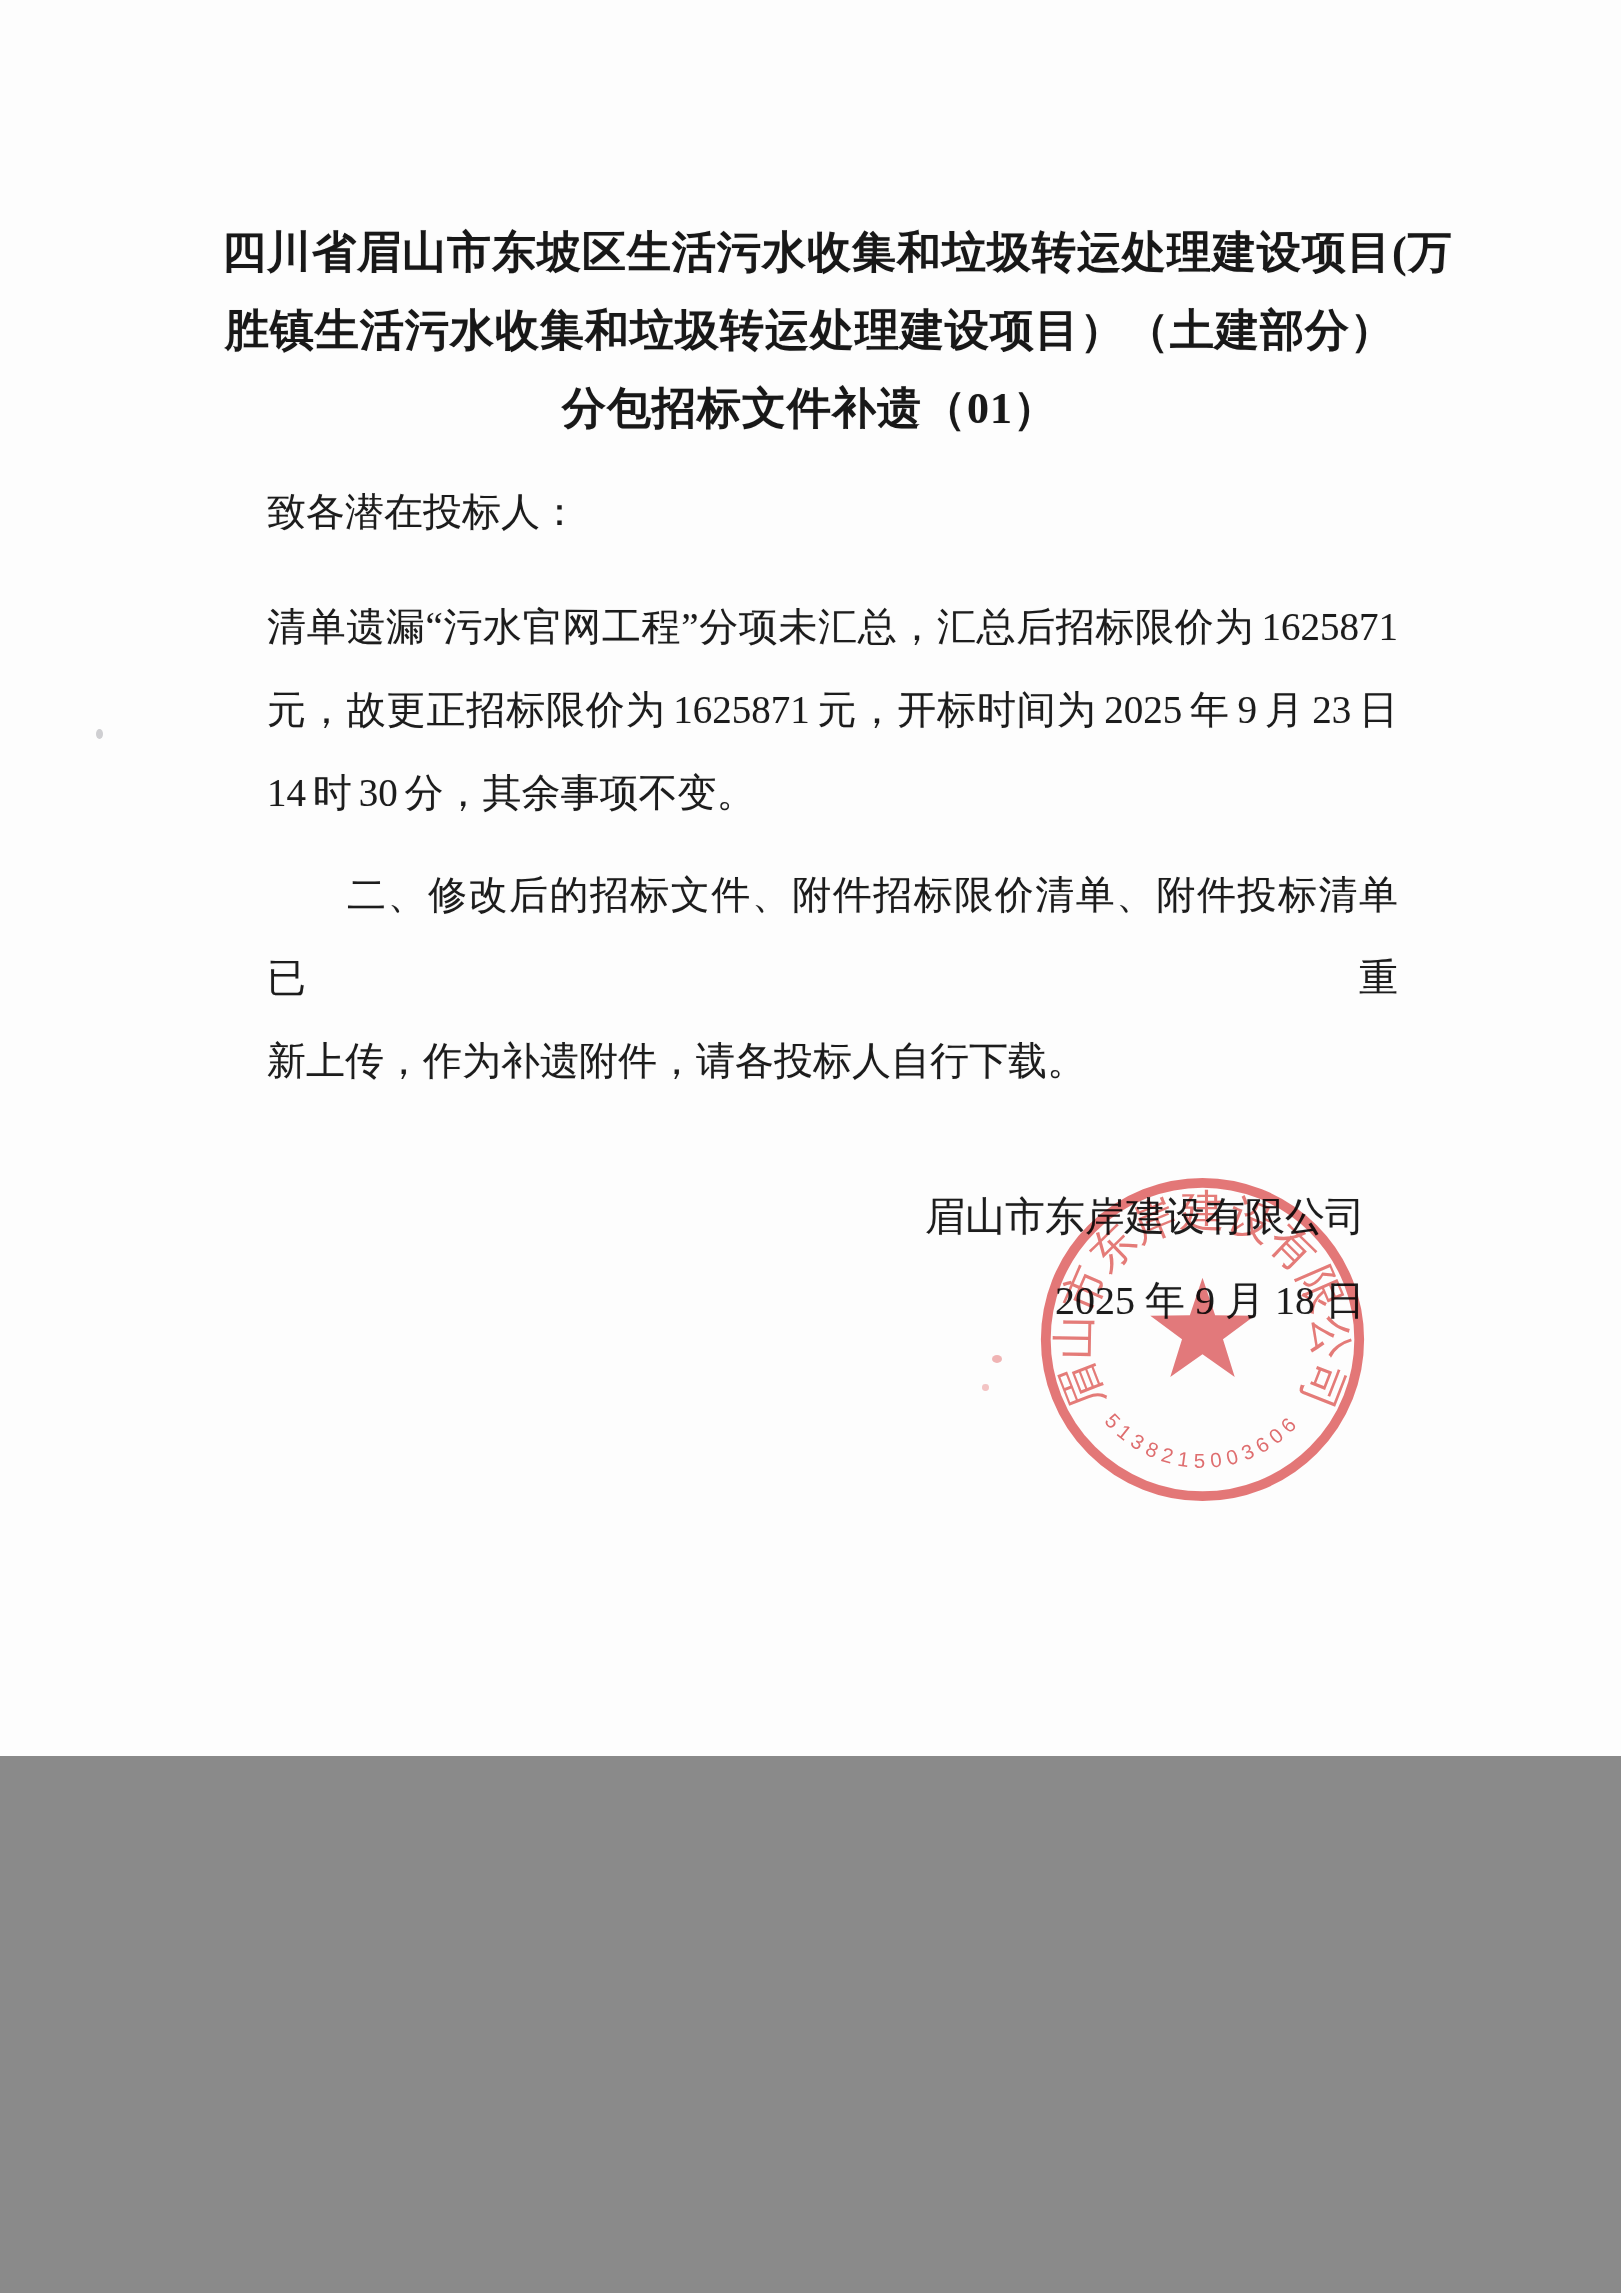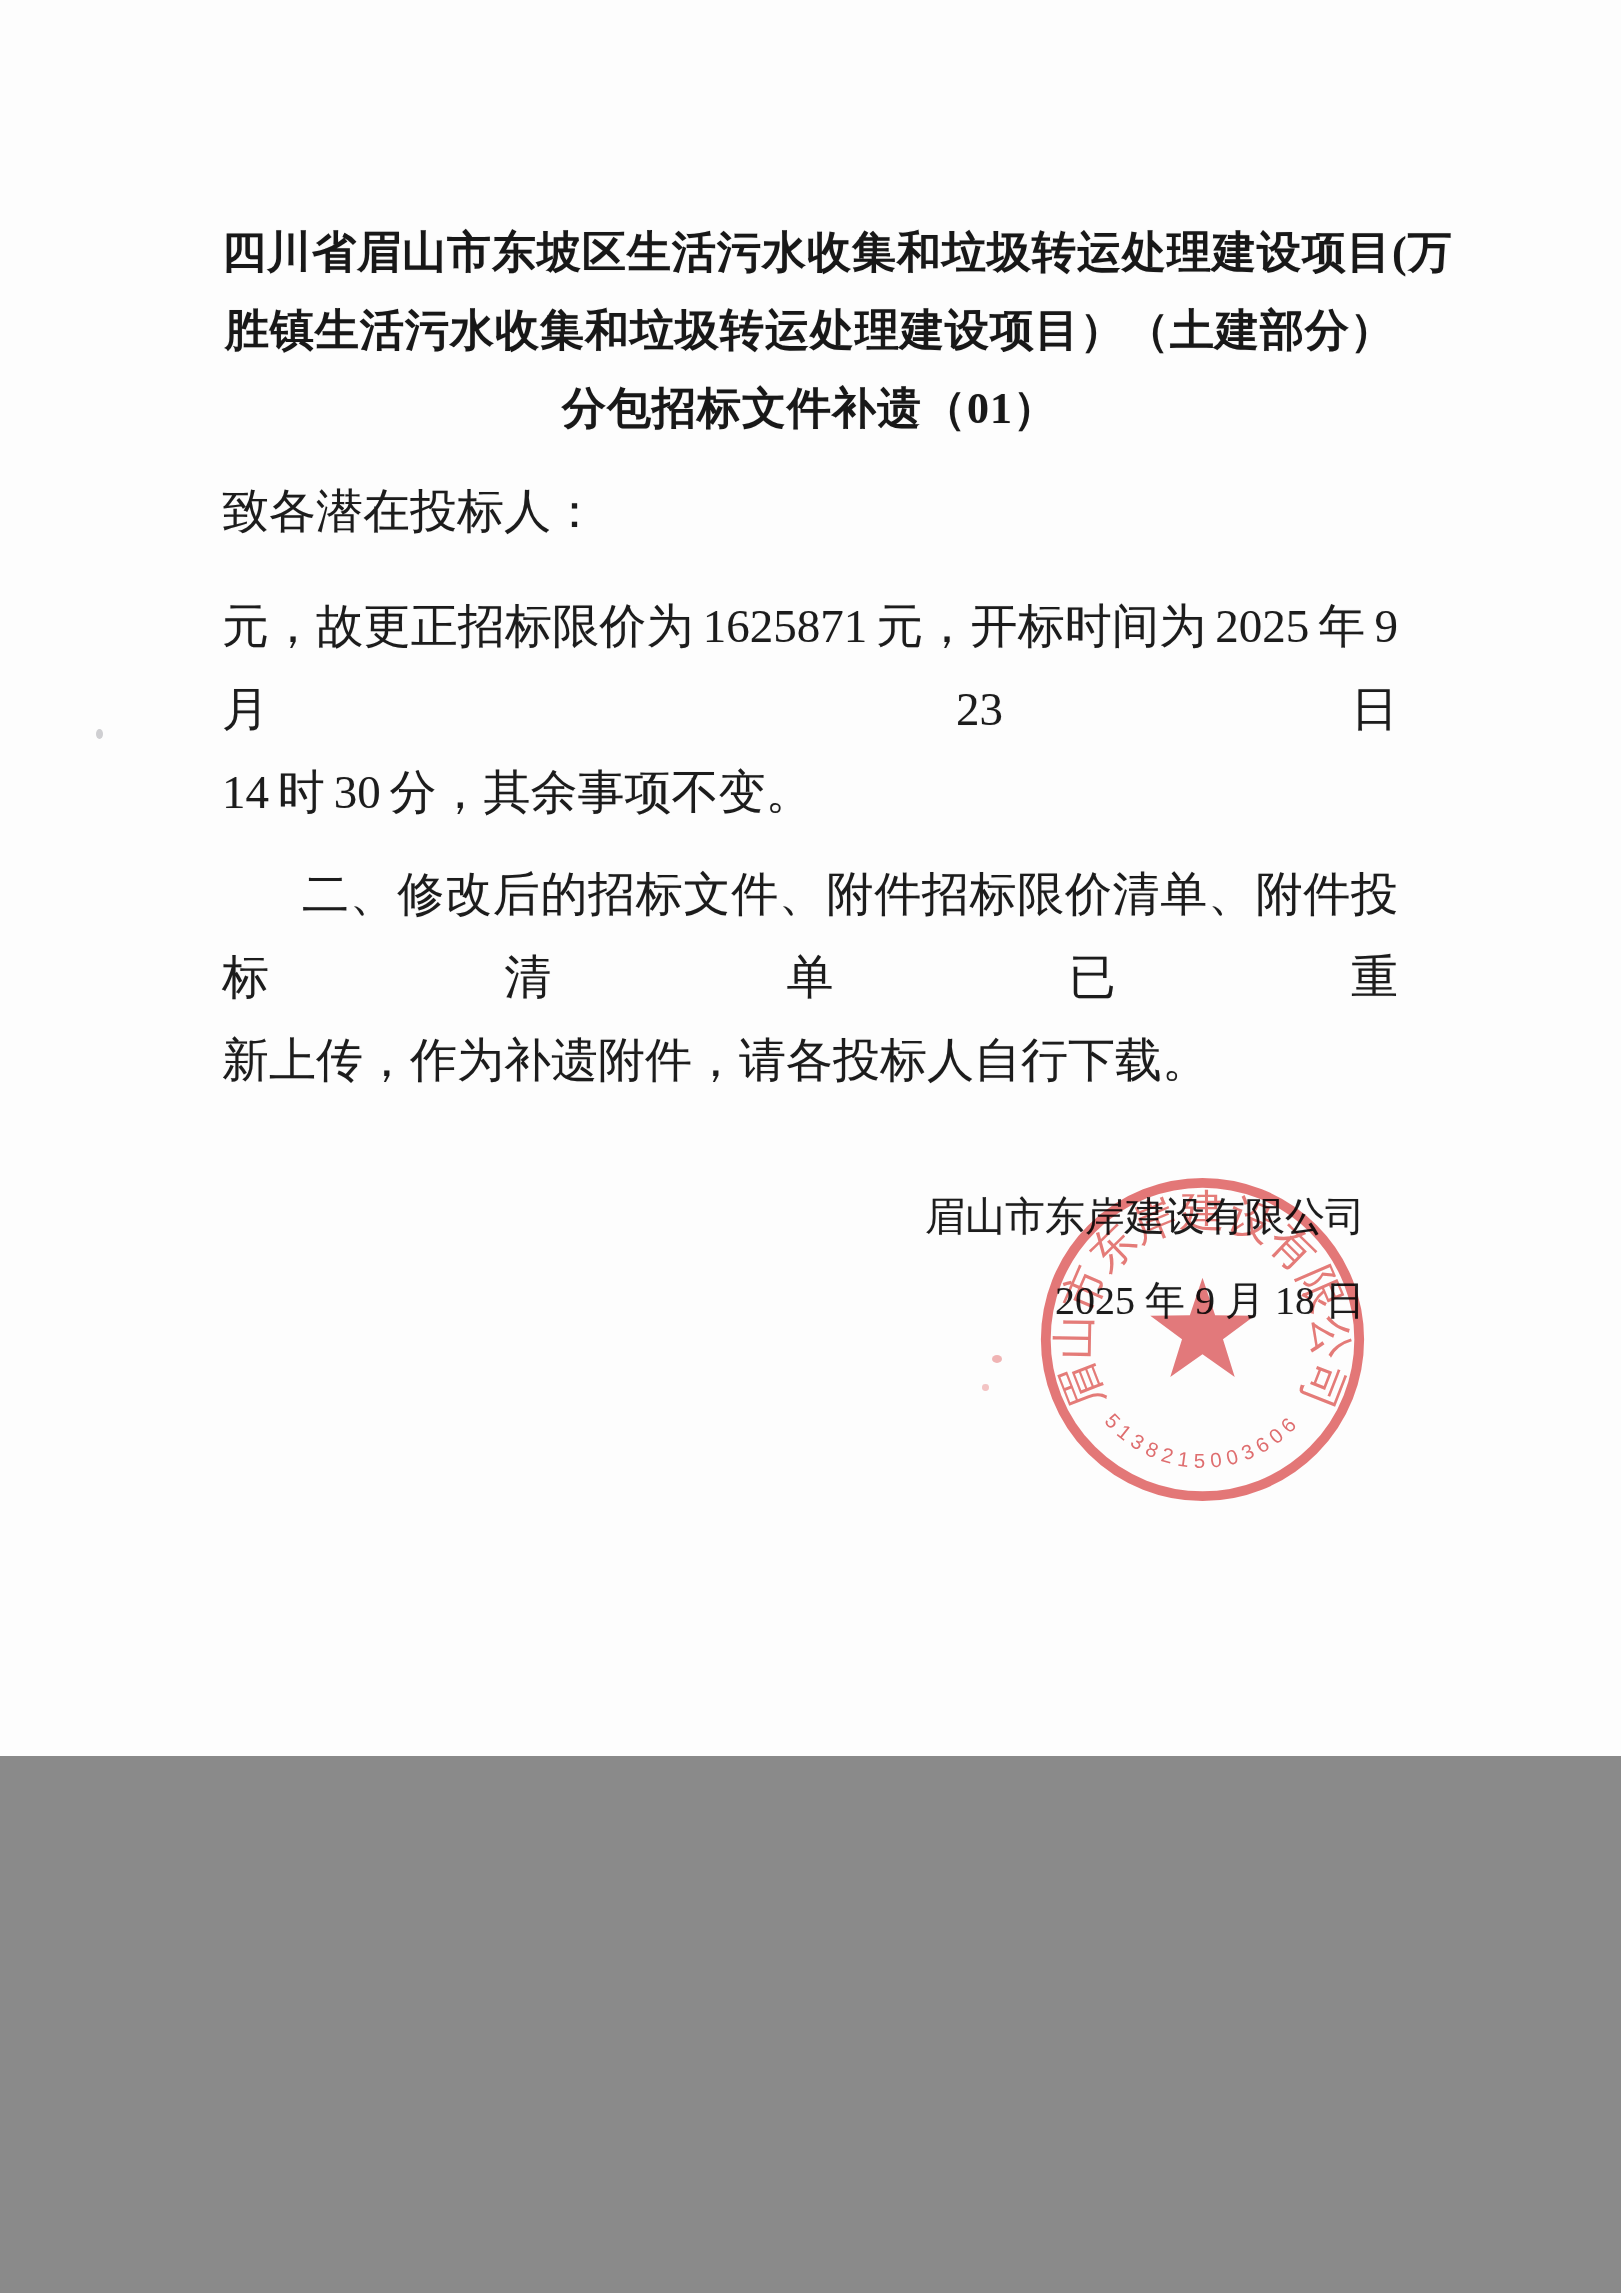--- a/index.html
+++ b/index.html
@@ -22,22 +22,22 @@
     margin-top:214px;
     font-size:44px;
     font-weight:700;
     line-height:78px;
     text-align:center;
     letter-spacing:1px;
     color:#181818;
     text-shadow:0 0 1px rgba(0,0,0,.25);
   }
   
-  .body-text{font-size:47px;line-height:83px;word-spacing:-2.9px;
-    text-shadow:0 0 1px rgba(0,0,0,.22);}
+  .body-text{font-size:39px;line-height:83px;word-spacing:-2.9px;
+    text-shadow:0 0 1px rgba(0,0,0,.22);margin-left:45px;}
   .salutation{margin-top:21.6px;}
   .para-1{margin-top:32px;}
   .para-2{margin-top:19.6px;}
   .line{white-space:nowrap;}
   .line.just{text-align:justify;text-align-last:justify;white-space:normal;}
   .line.indent{text-indent:80px;}
   
   .sign-block{
     margin-top:73px;
     text-align:right;
@@ -71,20 +71,21 @@
 
     <div class="title-block">
         <div class="line">四川省眉山市东坡区生活污水收集和垃圾转运处理建设项目(万</div>
         <div class="line">胜镇生活污水收集和垃圾转运处理建设项目）（土建部分）</div>
         <div class="line">分包招标文件补遗（01）</div>
       </div>
 
     <div class="body-text salutation line">致各潜在投标人：</div>
 
     <div class="body-text para-1">
+        <div class="line just">清单遗漏“污水官网工程”分项未汇总，汇总后招标限价为 1625871</div>
         <div class="line just">元，故更正招标限价为 1625871 元，开标时间为 2025 年 9 月 23 日</div>
         <div class="line">14 时 30 分，其余事项不变。</div>
       </div>
 
     <div class="body-text para-2">
         <div class="line just indent">二、修改后的招标文件、附件招标限价清单、附件投标清单已重</div>
         <div class="line">新上传，作为补遗附件，请各投标人自行下载。</div>
       </div>
 
     <div class="sign-block">

